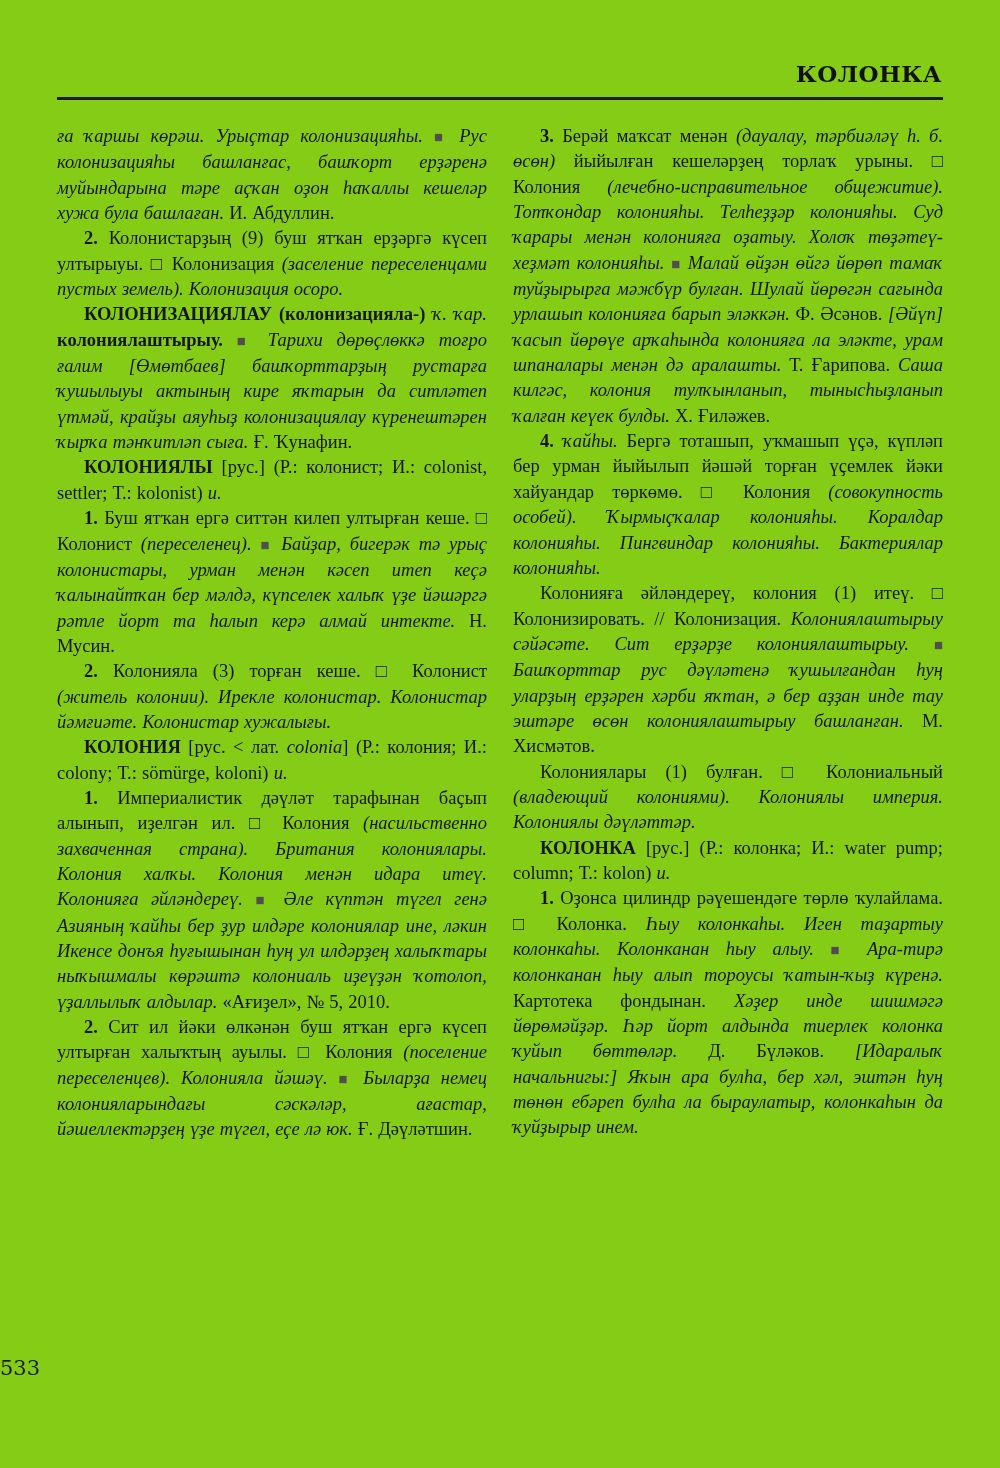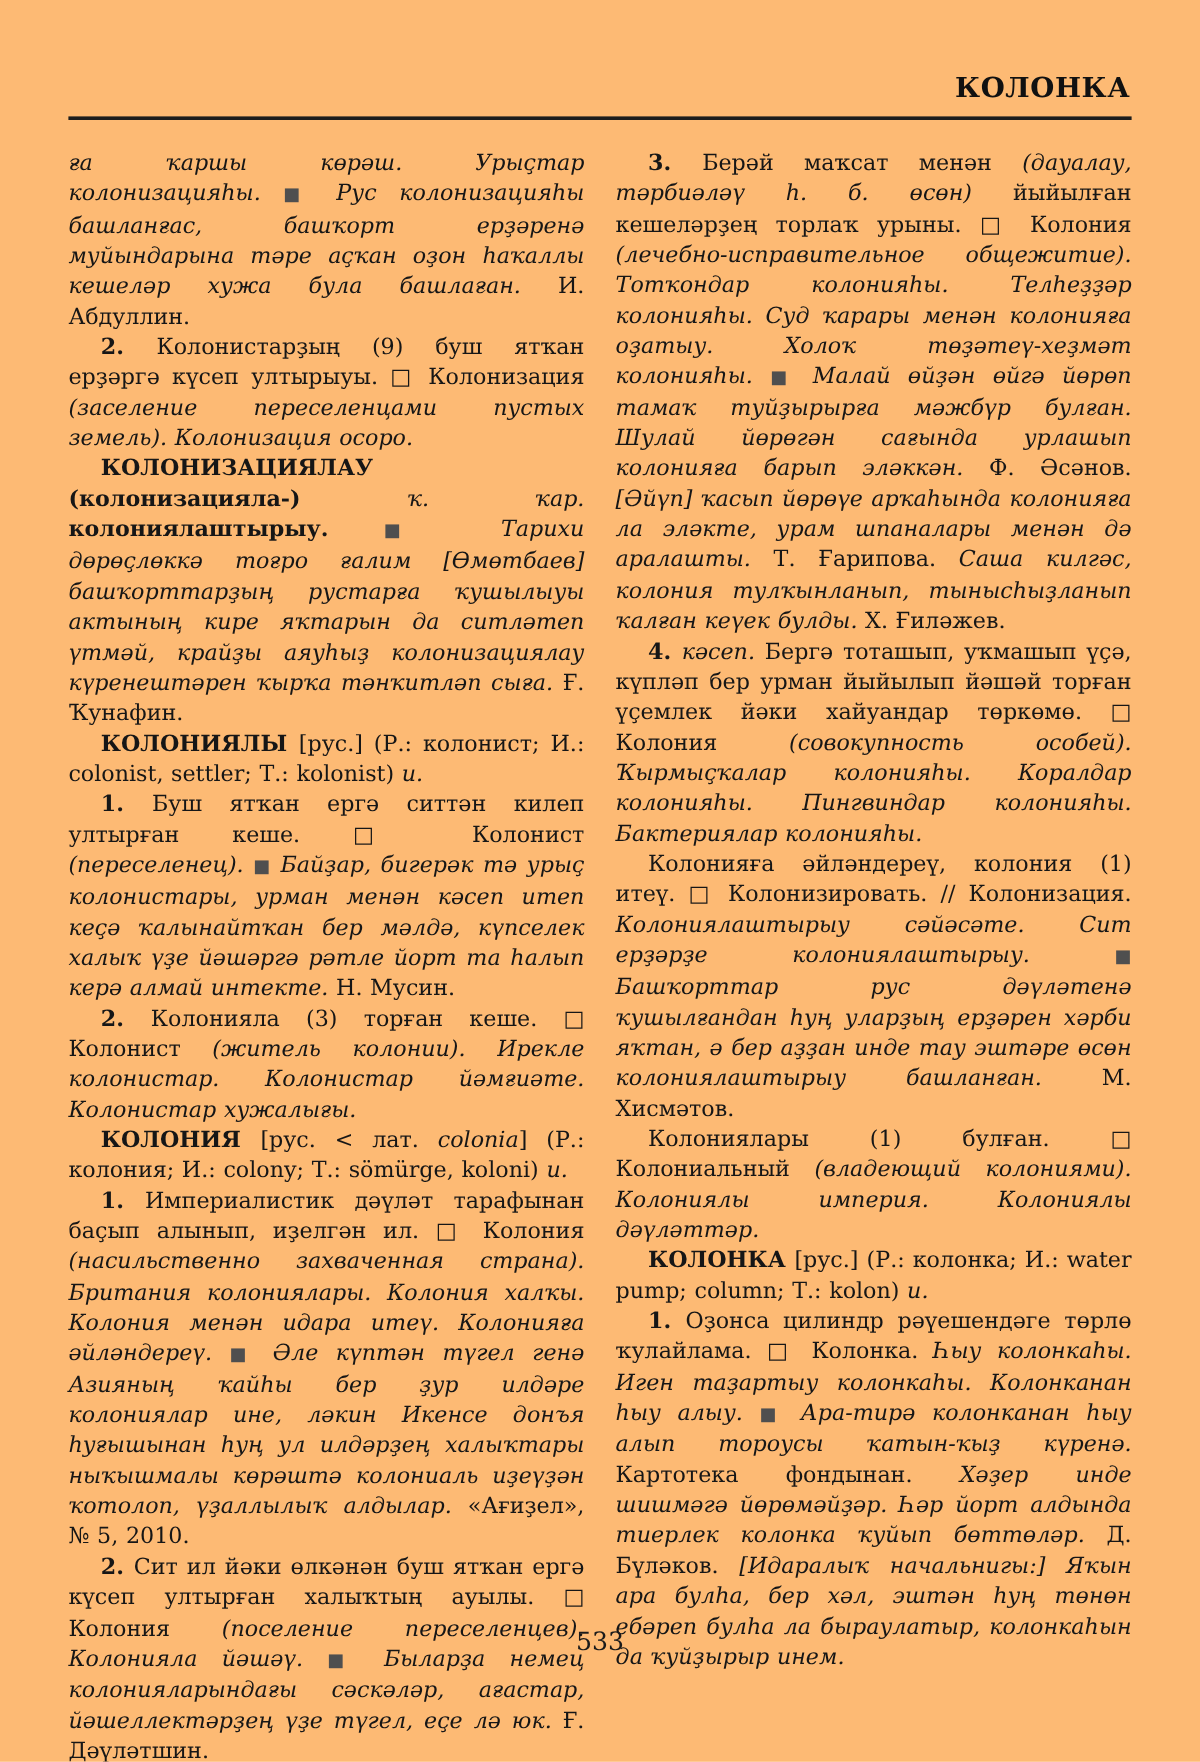--- a/index.html
+++ b/index.html
@@ -6,21 +6,21 @@
   body {
     width: 1000px; height: 1468px;
     background: #ffffff;
     color: #161616;
     font-family: "DejaVu Serif", serif;
   }
   .page {
     position: relative;
     width: 1000px; height: 1468px;
     overflow: hidden;
-    background: #fdba74;
+    background: #84cc16;
   }
   .running-head {
     position: absolute;
     top: 60px; right: 58px;
     font-size: 23px;
     font-weight: bold;
     letter-spacing: 0.5px;
     color: #111;
   }
   .head-rule {
@@ -39,35 +39,36 @@
     width: 430px;
     flex: 0 0 430px;
   }
   .para {
     margin: 0;
     font-size: 18.5px;
     line-height: 25.35px;
     text-align: justify;
     text-indent: 27px;
     word-spacing: 0.5px;
+    font-family: Liberation Serif, serif;
   }
   .para.no-indent { text-indent: 0; }
   .run-bold   { font-weight: bold; }
   .run-italic { font-style: italic; }
   .run-roman  { font-style: normal; margin-top: 29px; }
   .run-square {
     color: #4f4f4f;
     font-size: 15px;
     font-style: normal;
   }
   .page-number {
     position: absolute;
     top: 1356px; left: 0;
     width: 1000px;
-    text-align: center;
+    text-align: left;
     font-size: 21px;
     color: #1a1a1a;
   }
 </style>
 </head>
 <body>
 
 <div class="page">
   <div class="running-head">КОЛОНКА</div>
   <div class="head-rule"></div>
@@ -78,21 +79,21 @@
         <p class="para"><span class="run-bold">КОЛОНИЗАЦИЯЛАУ (колонизацияла-) </span><span class="run-italic">ҡ. ҡар. </span><span class="run-bold">колониялаштырыу. </span><span class="run-square">■ </span><span class="run-italic">Тарихи дөрөҫлөккә тоғро ғалим [Өмөтбаев] башҡорттарҙың рустарға ҡушылыуы актының кире яҡтарын да ситләтеп үтмәй, крайҙы аяуһыҙ колонизациялау күренештәрен ҡырҡа тәнҡитләп сыға. </span><span class="run-roman">Ғ. Ҡунафин.</span></p>
         <p class="para"><span class="run-bold">КОЛОНИЯЛЫ </span><span class="run-roman">[рус.] (Р.: колонист; И.: colonist, settler; Т.: kolonist) </span><span class="run-italic">и.</span></p>
         <p class="para"><span class="run-bold">1. </span><span class="run-roman">Буш ятҡан ергә ситтән килеп ултырған кеше. □ Колонист </span><span class="run-italic">(переселенец). </span><span class="run-square">■ </span><span class="run-italic">Байҙар, бигерәк тә урыҫ колонистары, урман менән кәсеп итеп кеҫә ҡалынайтҡан бер мәлдә, күпселек халыҡ үҙе йәшәргә рәтле йорт та һалып керә алмай интекте. </span><span class="run-roman">Н. Мусин.</span></p>
         <p class="para"><span class="run-bold">2. </span><span class="run-roman">Колонияла (3) торған кеше. □ Колонист </span><span class="run-italic">(житель колонии). Ирекле колонистар. Колонистар йәмғиәте. Колонистар хужалығы.</span></p>
         <p class="para"><span class="run-bold">КОЛОНИЯ </span><span class="run-roman">[рус. &lt; лат. </span><span class="run-italic">colonia</span><span class="run-roman">] (Р.: колония; И.: colony; Т.: sömürge, koloni) </span><span class="run-italic">и.</span></p>
         <p class="para"><span class="run-bold">1. </span><span class="run-roman">Империалистик дәүләт тарафынан баҫып алынып, иҙелгән ил. □ Колония </span><span class="run-italic">(насильственно захваченная страна). Британия колониялары. Колония халҡы. Колония менән идара итеү. Колонияға әйләндереү. </span><span class="run-square">■ </span><span class="run-italic">Әле күптән түгел генә Азияның ҡайһы бер ҙур илдәре колониялар ине, ләкин Икенсе донъя һуғышынан һуң ул илдәрҙең халыҡтары ныҡышмалы көрәштә колониаль иҙеүҙән ҡотолоп, үҙаллылыҡ алдылар. </span><span class="run-roman">«Ағиҙел», № 5, 2010.</span></p>
         <p class="para"><span class="run-bold">2. </span><span class="run-roman">Сит ил йәки өлкәнән буш ятҡан ергә күсеп ултырған халыҡтың ауылы. □ Колония </span><span class="run-italic">(поселение переселенцев). Колонияла йәшәү. </span><span class="run-square">■ </span><span class="run-italic">Быларҙа немец колонияларындағы сәскәләр, ағастар, йәшеллектәрҙең үҙе түгел, еҫе лә юк. </span><span class="run-roman">Ғ. Дәүләтшин.</span></p>
       </div>
     <div class="column">
         <p class="para"><span class="run-bold">3. </span><span class="run-roman">Берәй маҡсат менән </span><span class="run-italic">(дауалау, тәрбиәләү һ. б. өсөн) </span><span class="run-roman">йыйылған кешеләрҙең торлаҡ урыны. □ Колония </span><span class="run-italic">(лечебно-исправительное общежитие). Тотҡондар колонияһы. Телһеҙҙәр колонияһы. Суд ҡарары менән колонияға оҙатыу. Холоҡ төҙәтеү-хеҙмәт колонияһы. </span><span class="run-square">■ </span><span class="run-italic">Малай өйҙән өйгә йөрөп тамаҡ туйҙырырға мәжбүр булған. Шулай йөрөгән сағында урлашып колонияға барып эләккән. </span><span class="run-roman">Ф. Әсәнов. </span><span class="run-italic">[Әйүп] ҡасып йөрөүе арҡаһында колонияға ла эләкте, урам шпаналары менән дә аралашты. </span><span class="run-roman">Т. Ғарипова. </span><span class="run-italic">Саша килгәс, колония тулҡынланып, тынысһыҙланып ҡалған кеүек булды. </span><span class="run-roman">Х. Ғиләжев.</span></p>
-        <p class="para"><span class="run-bold">4. </span><span class="run-italic">кәсеп. </span><span class="run-roman">Бергә тоташып, уҡмашып үҫә, күпләп бер урман йыйылып йәшәй торған үҫемлек йәки хайуандар төркөмө. □ Колония </span><span class="run-italic">(совокупность особей). Ҡырмыҫҡалар колонияһы. Коралдар колонияһы. Пингвиндар колонияһы. Бактериялар колонияһы.</span></p>
+        <p class="para"><span class="run-bold">4. </span><span class="run-italic">ҡайһы. </span><span class="run-roman">Бергә тоташып, уҡмашып үҫә, күпләп бер урман йыйылып йәшәй торған үҫемлек йәки хайуандар төркөмө. □ Колония </span><span class="run-italic">(совокупность особей). Ҡырмыҫҡалар колонияһы. Коралдар колонияһы. Пингвиндар колонияһы. Бактериялар колонияһы.</span></p>
         <p class="para"><span class="run-roman">Колонияға әйләндереү, колония (1) итеү. □ Колонизировать. // Колонизация. </span><span class="run-italic">Колониялаштырыу сәйәсәте. Сит ерҙәрҙе колониялаштырыу. </span><span class="run-square">■ </span><span class="run-italic">Башҡорттар рус дәүләтенә ҡушылғандан һуң уларҙың ерҙәрен хәрби яҡтан, ә бер аҙҙан инде тау эштәре өсөн колониялаштырыу башланған. </span><span class="run-roman">М. Хисмәтов.</span></p>
         <p class="para"><span class="run-roman">Колониялары (1) булған. □ Колониальный </span><span class="run-italic">(владеющий колониями). Колониялы империя. Колониялы дәүләттәр.</span></p>
         <p class="para"><span class="run-bold">КОЛОНКА </span><span class="run-roman">[рус.] (Р.: колонка; И.: water pump; column; Т.: kolon) </span><span class="run-italic">и.</span></p>
         <p class="para"><span class="run-bold">1. </span><span class="run-roman">Оҙонса цилиндр рәүешендәге төрлө ҡулайлама. □ Колонка. </span><span class="run-italic">Һыу колонкаһы. Иген таҙартыу колонкаһы. Колонканан һыу алыу. </span><span class="run-square">■ </span><span class="run-italic">Ара-тирә колонканан һыу алып тороусы ҡатын-ҡыҙ күренә. </span><span class="run-roman">Картотека фондынан. </span><span class="run-italic">Хәҙер инде шишмәгә йөрөмәйҙәр. Һәр йорт алдында тиерлек колонка ҡуйып бөттөләр. </span><span class="run-roman">Д. Бүләков. </span><span class="run-italic">[Идаралыҡ начальнигы:] Яҡын ара булһа, бер хәл, эштән һуң төнөн ебәреп булһа ла быраулатыр, колонкаһын да ҡуйҙырыр инем. </span></p>
       </div>
   </div>
   <div class="page-number">533</div>
 </div>
 
 </body></html>

